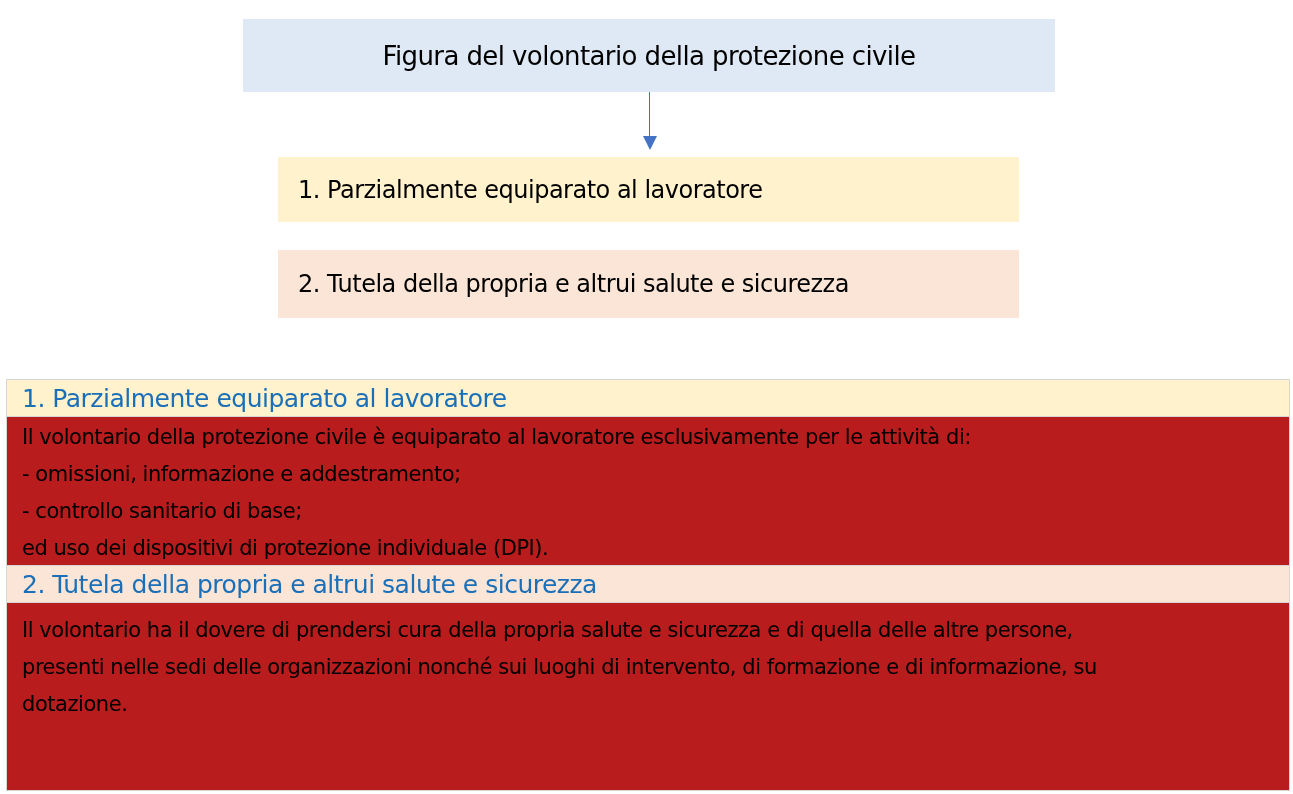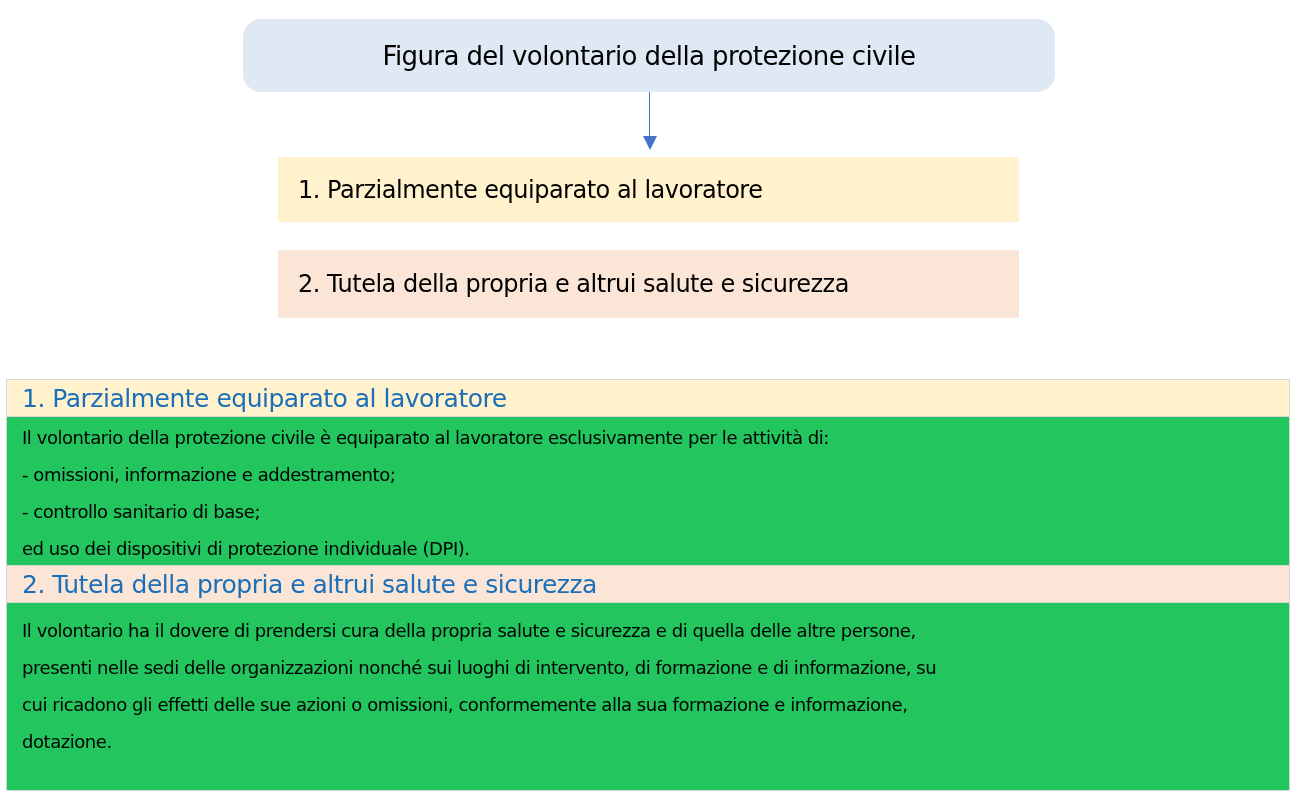--- a/index.html
+++ b/index.html
@@ -20,21 +20,20 @@
       left: 243px;
       top: 19px;
       width: 812px;
       height: 73px;
       background: #dfe9f5;
       display: flex;
       align-items: center;
       justify-content: center;
       font-size: 26px;
       letter-spacing: -0.6px;
-      border-radius: 18px;
     }
     .arrow-line {
       position: absolute;
       left: 649px;
       top: 92px;
       width: 1px;
       height: 47px;
       background: #4472c4;
     }
     .arrow-head {
@@ -90,23 +89,23 @@
       height: 37px;
       background: #fff2cc;
     }
     .row-head.h2 {
       height: 37px;
       background: #fbe5d6;
     }
     .row-body {
       box-sizing: border-box;
       padding-left: 15px;
-      font-size: 18px;
+      font-size: 21px;
       letter-spacing: -0.45px;
-      background: #22c55e;
+      background: #b91c1c;
     }
     .row-body.r1 {
       height: 149px;
       border-bottom: 1px solid #d6d6d6;
       padding-top: 2px;
     }
     .row-body.r2 {
       height: 187px;
       padding-top: 9px;
     }
@@ -143,16 +142,15 @@
     <div class="line">- omissioni, informazione e addestramento;</div>
     <div class="line">- controllo sanitario di base;</div>
     <div class="line">ed uso dei dispositivi di protezione individuale (DPI).</div>
   </div>
   <div class="row-head h2">
     <span>2. Tutela della propria e altrui salute e sicurezza</span>
   </div>
   <div class="row-body r2">
     <div class="line">Il volontario ha il dovere di prendersi cura della propria salute e sicurezza e di quella delle altre persone,</div>
     <div class="line">presenti nelle sedi delle organizzazioni nonché sui luoghi di intervento, di formazione e di informazione, su</div>
-    <div class="line">cui ricadono gli effetti delle sue azioni o omissioni, conformemente alla sua formazione e informazione,</div>
     <div class="line">dotazione.</div>
   </div>
 </div>
 
 </body></html>

